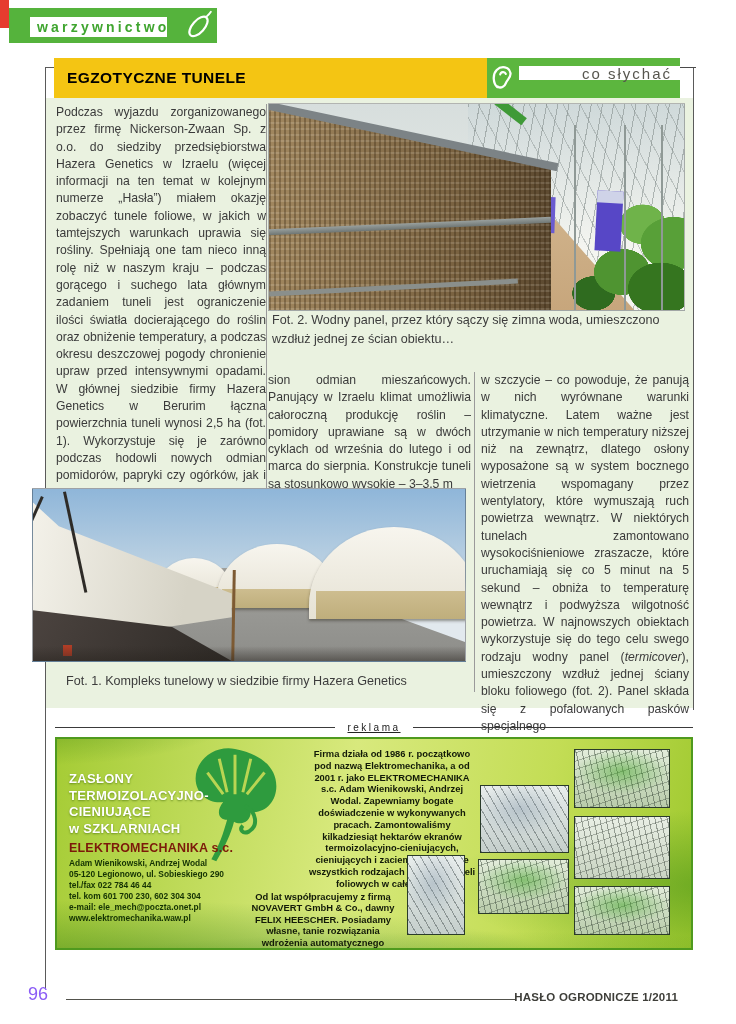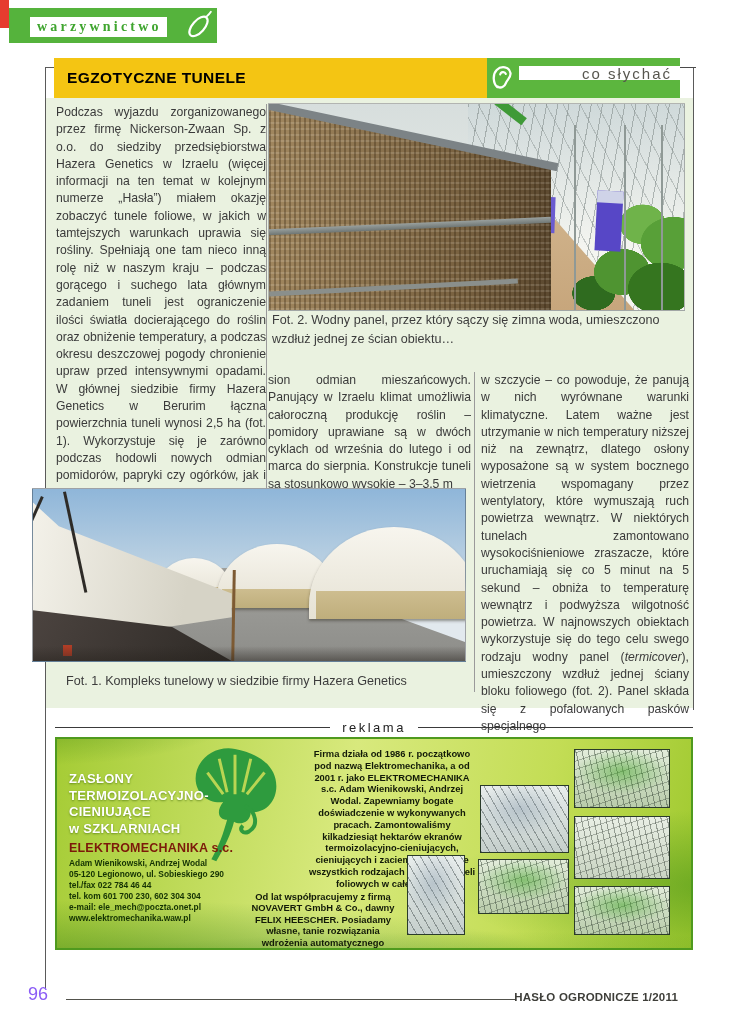--- a/index.html
+++ b/index.html
@@ -8,21 +8,21 @@
     background:#ffffff;overflow:hidden;
     font-family:"Liberation Sans",sans-serif;
   }
   .abs{position:absolute;}
 
   
   .corner-red{left:0;top:0;width:9px;height:28px;background:#e63c2f;z-index:4;}
   .section-bar{left:9px;top:8px;width:208px;height:35px;background:#55b33c;z-index:4;}
   .section-box{left:30px;top:17px;width:130px;height:20px;background:#fff;z-index:5;
     display:flex;align-items:center;padding-left:7px;}
-  .section-label{color:#3fa52f;font-size:14px;font-weight:bold;letter-spacing:3.2px;white-space:nowrap;font-family:Liberation Serif, serif;}
+  .section-label{color:#3fa52f;font-size:14px;font-weight:bold;letter-spacing:3.2px;white-space:nowrap;}
   .leaf-icon{left:182px;top:9px;width:33px;height:33px;z-index:5;}
 
   .title-bar{left:54px;top:58px;width:433px;height:40px;background:#f4c513;z-index:4;
     display:flex;align-items:center;padding-left:13px;box-sizing:border-box;}
   .title-text{font-size:15.5px;font-weight:bold;color:#000000;letter-spacing:.4px;}
   .colhead-green{left:487px;top:58px;width:193px;height:40px;background:#5cb63e;z-index:4;}
   .ear-icon{left:489px;top:62px;width:28px;height:32px;z-index:5;}
   .colhead-box{left:519px;top:66px;width:161px;height:14px;background:#fff;z-index:5;
     display:flex;align-items:center;justify-content:flex-end;padding-right:8px;box-sizing:border-box;}
   .colhead-label{font-size:15px;color:#57564e;letter-spacing:2px;white-space:nowrap;}
@@ -106,21 +106,21 @@
     clip-path:polygon(0 18%,70% 45%,100% 100%,0 100%);
     background:linear-gradient(120deg,#4c4440,#2e2a26);}
   .p1-pole{position:absolute;left:46%;top:47%;width:3px;height:53%;background:#7d5a33;transform:rotate(1deg);}
   .p1-fg{position:absolute;left:0;bottom:0;width:100%;height:9%;
     background:linear-gradient(180deg,transparent,rgba(40,35,30,.5));}
   .p1-red{position:absolute;left:7%;bottom:3%;width:9px;height:11px;background:#b03d26;}
 
   
   .rek{left:55px;top:720px;width:638px;height:14px;display:flex;align-items:center;gap:12px;z-index:2;}
   .rek-line{flex:1;height:1px;background:#3a3a3a;}
-  .rek-label{font-size:13px;letter-spacing:2.5px;color:#222;}
+  .rek-label{font-size:10px;letter-spacing:2.5px;color:#222;text-decoration:underline;}
 
   
   .ad{left:55px;top:737px;width:638px;height:213px;box-sizing:border-box;
     border:2px solid #4f9a1e;overflow:hidden;z-index:2;
     background:
       radial-gradient(60% 45% at -4% -12%,rgba(30,110,10,.4),transparent 55%),
       radial-gradient(120% 55% at 8% 110%,rgba(30,110,10,.5),transparent 60%),
       radial-gradient(140% 45% at 68% 118%,rgba(35,120,12,.45),transparent 58%),
       radial-gradient(70% 60% at 104% 70%,rgba(45,130,15,.45),transparent 60%),
       linear-gradient(100deg,#a5cc35,#d8e97d 45%,#c3dd55 75%,#9fc92f);}

